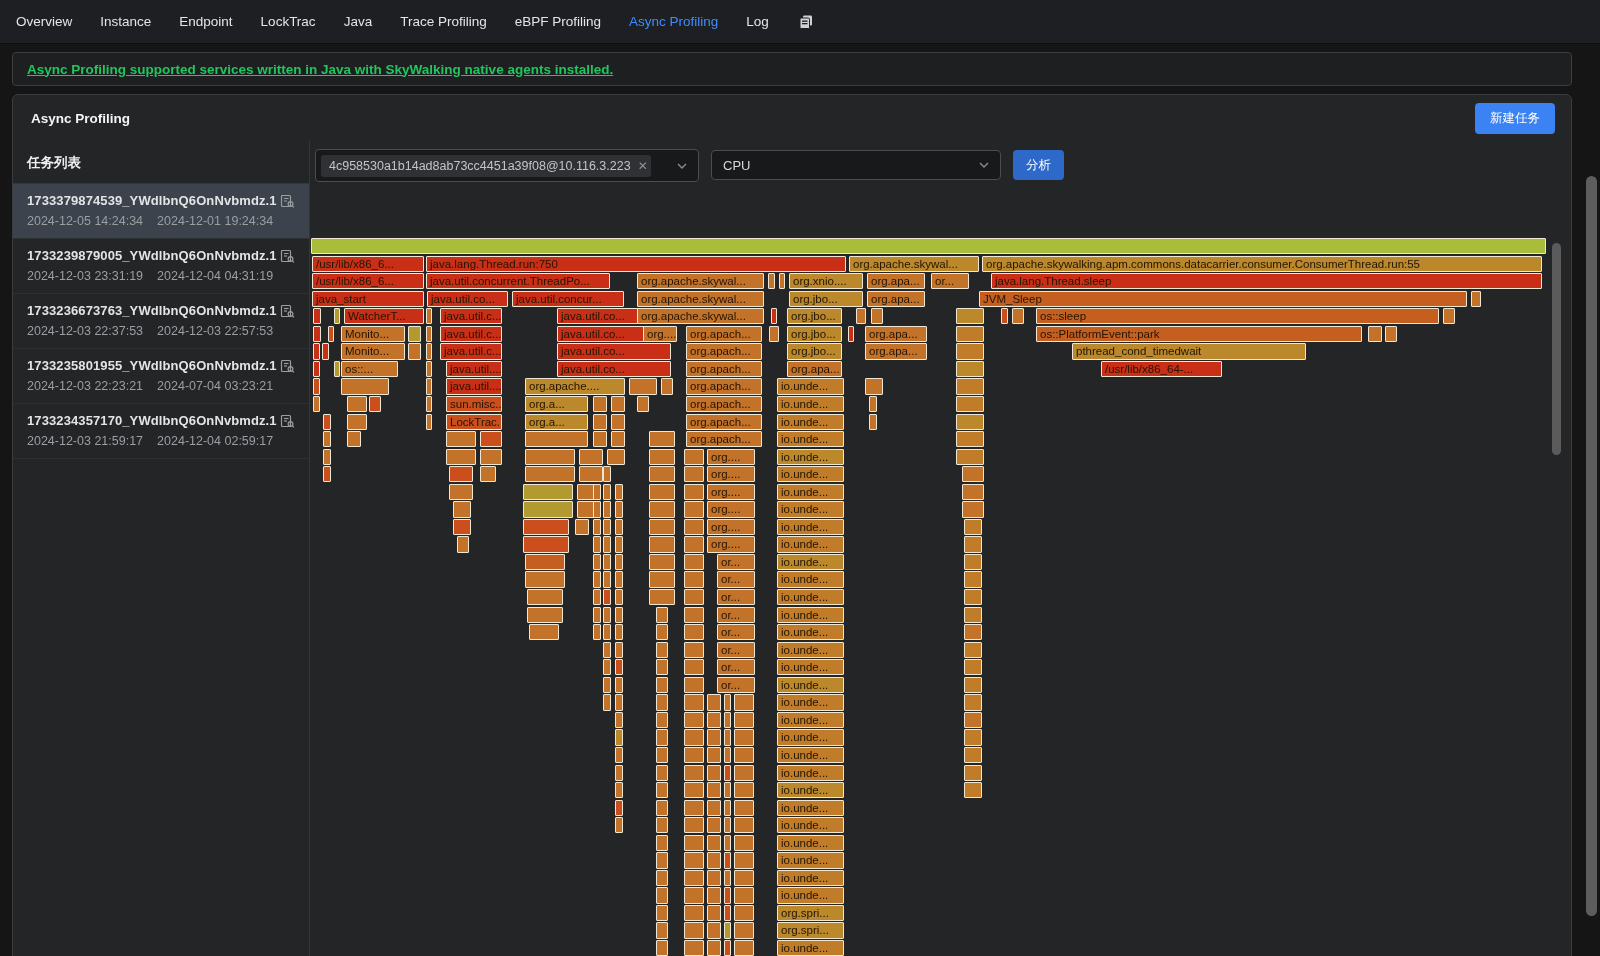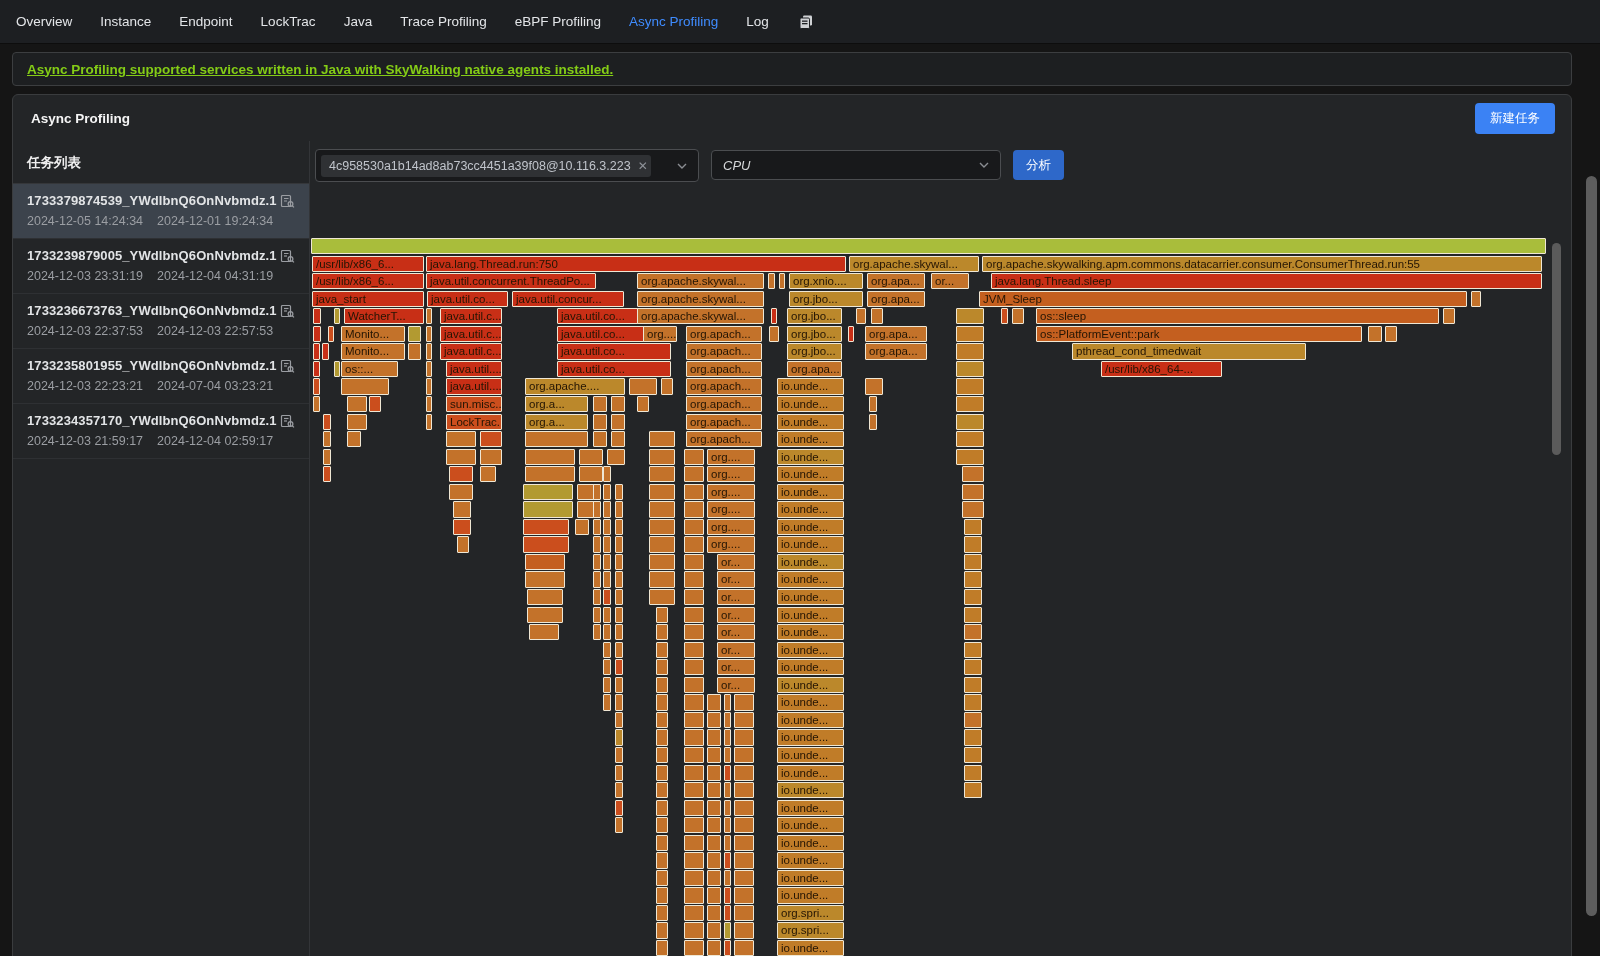--- a/index.html
+++ b/index.html
@@ -9,21 +9,21 @@
   
   .navbar { height:44px; background:#1d1f22; border-bottom:1px solid #0d0d0d;
     display:flex; align-items:center; padding:0 16px; gap:28px; }
   .nav-tab { font-size:13.5px; color:#e3e5e8; font-weight:500; cursor:pointer; white-space:nowrap; }
   .nav-tab.active { color:#3f8cff; }
   .nav-doc-icon { width:18px; height:18px; display:inline-block; }
 
   
   .banner { margin:8px 28px 0 12px; height:34px; background:#1d1f21; border:1px solid #3c3e40;
     border-radius:4px; display:flex; align-items:center; padding:0 14px; }
-  .banner a { color:#84cc16; font-size:13.5px; font-weight:bold; text-decoration:underline; }
+  .banner a { color:#22c55e; font-size:13.5px; font-weight:bold; text-decoration:underline; }
 
   
   .panel { margin:8px 28px 0 12px; background:#232527; border:1px solid #3a3c3e;
     border-radius:6px; height:868px; overflow:hidden; display:flex; flex-direction:column; }
   .panel-header { height:46px; display:flex; align-items:center; justify-content:space-between;
     padding:0 16px 0 18px; }
   .panel-title { color:#f5f5f5; font-size:13.5px; font-weight:bold; }
   .btn-primary { background:#3b82f4; color:#fff; font-size:12.5px; border:none; border-radius:4px;
     padding:7px 15px; cursor:pointer; }
 
@@ -46,21 +46,21 @@
   .select-box { background:#18191b; border:1px solid #4b4d50; border-radius:4px;
     display:flex; align-items:center; cursor:pointer; }
   .select-instance { width:384px; height:33px; padding:0 10px 0 5px; }
   .chip { background:#2f3134; border-radius:3px; color:#c0c4cb; font-size:12.5px;
     padding:4px 8px; display:flex; align-items:center; gap:7px; max-width:330px;
     white-space:nowrap; overflow:hidden; }
   .chip .x { color:#8f9399; font-size:12px; cursor:pointer; }
   .select-box .spacer { flex:1; }
   .chev { width:12px; height:12px; flex:none; }
   .select-event { width:290px; height:30px; padding:0 10px 0 11px; margin-top:1px; }
-  .select-event .val { color:#d6d8da; font-size:13px;font-style:italic; }
+  .select-event .val { color:#d6d8da; font-size:13px; }
   .btn-analyze { background:#2e68c9; color:#fff; font-size:12.5px; border:none; border-radius:4px;
     height:30px; padding:0 13px; margin-top:1px; cursor:pointer; }
 
   
   .flame-wrap { position:absolute; left:1px; top:97px; right:0; bottom:0; overflow:hidden; }
   .flame { position:relative; width:1253px; height:770px; }
   .fblock { position:absolute; height:16.3px; border:1px solid #efe7d4; border-radius:1px;
     font-size:11.5px; line-height:14px; color:#241504; padding:0 0 0 3px;
     white-space:nowrap; overflow:hidden; cursor:pointer; }
   .flame-scrollbar { position:absolute; left:1241px; top:5px; width:9px; height:212px;
@@ -198,21 +198,21 @@
       </div>
 
       <div class="flame-wrap">
         <div class="flame" id="flame">
             <div class="fblock" style="left: 0px; top: 0px; width: 1235px; height: 16.3px; background: rgb(169, 189, 59);"></div>
             <div class="fblock" style="left: 1px; top: 17.55px; width: 112px; height: 16.3px; background: rgb(200, 47, 22);">/usr/lib/x86_6...</div>
             <div class="fblock" style="left: 115px; top: 17.55px; width: 420px; height: 16.3px; background: rgb(200, 47, 22);">java.lang.Thread.run:750</div>
             <div class="fblock" style="left: 538px; top: 17.55px; width: 130px; height: 16.3px; background: rgb(187, 136, 43);">org.apache.skywal...</div>
             <div class="fblock" style="left: 671px; top: 17.55px; width: 560px; height: 16.3px; background: rgb(187, 136, 43);">org.apache.skywalking.apm.commons.datacarrier.consumer.ConsumerThread.run:55</div>
             <div class="fblock" style="left: 1px; top: 35.1px; width: 112px; height: 16.3px; background: rgb(200, 47, 22);">/usr/lib/x86_6...</div>
-            <div class="fblock" style="left: 115px; top: 35.1px; width: 170px; height: 16.3px; background: rgb(200, 47, 22);">java.util.concurrent.ThreadPo...</div>
+            <div class="fblock" style="left: 115px; top: 35.1px; width: 184px; height: 16.3px; background: rgb(200, 47, 22);">java.util.concurrent.ThreadPo...</div>
             <div class="fblock" style="left: 326px; top: 35.1px; width: 127px; height: 16.3px; background: rgb(195, 114, 42);">org.apache.skywal...</div>
             <div class="fblock" style="left: 457px; top: 35.1px; width: 7px; height: 16.3px; background: rgb(195, 114, 42);"></div>
             <div class="fblock" style="left: 468px; top: 35.1px; width: 6px; height: 16.3px; background: rgb(195, 114, 42);"></div>
             <div class="fblock" style="left: 478px; top: 35.1px; width: 74px; height: 16.3px; background: rgb(187, 136, 43);">org.xnio....</div>
             <div class="fblock" style="left: 556px; top: 35.1px; width: 58px; height: 16.3px; background: rgb(195, 114, 42);">org.apa...</div>
             <div class="fblock" style="left: 620px; top: 35.1px; width: 38px; height: 16.3px; background: rgb(195, 114, 42);">or...</div>
             <div class="fblock" style="left: 680px; top: 35.1px; width: 551px; height: 16.3px; background: rgb(200, 47, 22);">java.lang.Thread.sleep</div>
             <div class="fblock" style="left: 1px; top: 52.65px; width: 112px; height: 16.3px; background: rgb(200, 47, 22);">java_start</div>
             <div class="fblock" style="left: 116px; top: 52.65px; width: 81px; height: 16.3px; background: rgb(200, 47, 22);">java.util.co...</div>
             <div class="fblock" style="left: 201px; top: 52.65px; width: 112px; height: 16.3px; background: rgb(200, 47, 22);">java.util.concur...</div>

